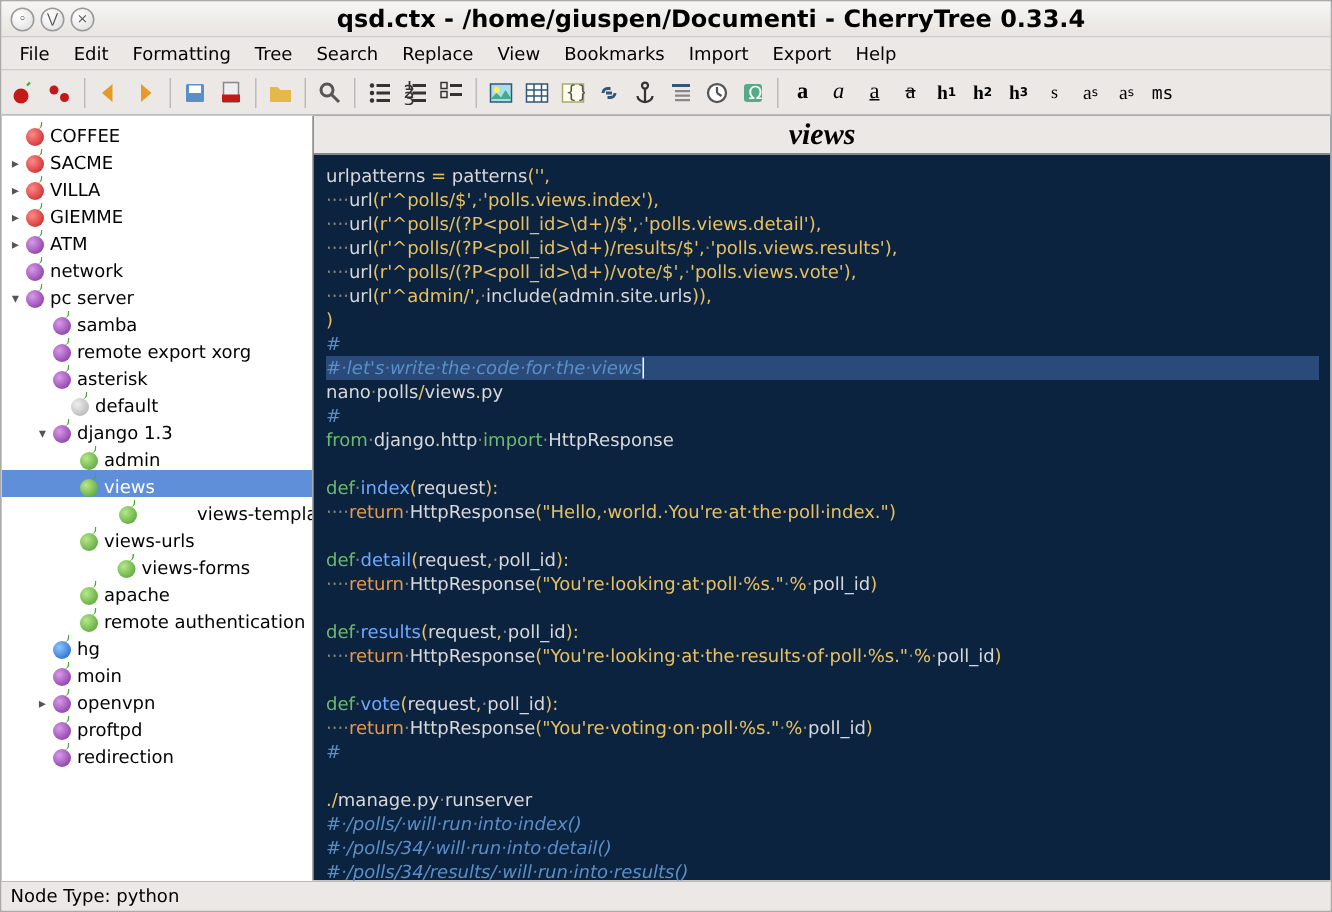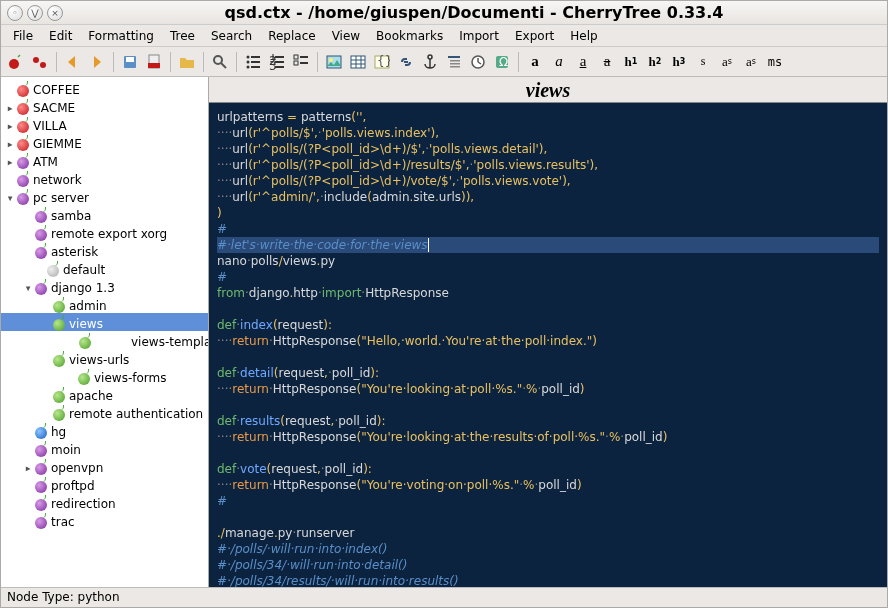--- a/index.html
+++ b/index.html
@@ -324,25 +324,20 @@
         <div class="tn" style="padding-left: 22px;">
           <span class="exp"></span>
           <span class="cherry c-pur"></span>
           <span>proftpd</span>
         </div>
         <div class="tn" style="padding-left: 22px;">
           <span class="exp"></span>
           <span class="cherry c-pur"></span>
           <span>redirection</span>
         </div>
-        <div class="tn" style="padding-left: 22px;">
-          <span class="exp"></span>
-          <span class="cherry c-pur"></span>
-          <span>trac</span>
-        </div>
       </div>
     <div class="content">
       <div class="doc-title">views</div>
       <div class="code" id="code"><span class="w">urlpatterns </span><span class="y">=</span><span class="w"> patterns</span><span class="y">(</span><span class="str">''</span><span class="y">,</span>
 <span class="gr">····</span><span class="w">url</span><span class="y">(</span><span class="str">r'^polls/$'</span><span class="y">,</span><span class="gr">·</span><span class="str">'polls.views.index'</span><span class="y">),</span>
 <span class="gr">····</span><span class="w">url</span><span class="y">(</span><span class="str">r'^polls/(?P&lt;poll_id&gt;\d+)/$'</span><span class="y">,</span><span class="gr">·</span><span class="str">'polls.views.detail'</span><span class="y">),</span>
 <span class="gr">····</span><span class="w">url</span><span class="y">(</span><span class="str">r'^polls/(?P&lt;poll_id&gt;\d+)/results/$'</span><span class="y">,</span><span class="gr">·</span><span class="str">'polls.views.results'</span><span class="y">),</span>
 <span class="gr">····</span><span class="w">url</span><span class="y">(</span><span class="str">r'^polls/(?P&lt;poll_id&gt;\d+)/vote/$'</span><span class="y">,</span><span class="gr">·</span><span class="str">'polls.views.vote'</span><span class="y">),</span>
 <span class="gr">····</span><span class="w">url</span><span class="y">(</span><span class="str">r'^admin/'</span><span class="y">,</span><span class="gr">·</span><span class="w">include</span><span class="y">(</span><span class="w">admin</span><span class="y">.</span><span class="w">site</span><span class="y">.</span><span class="w">urls</span><span class="y">)),</span>
 <span class="y">)</span>

